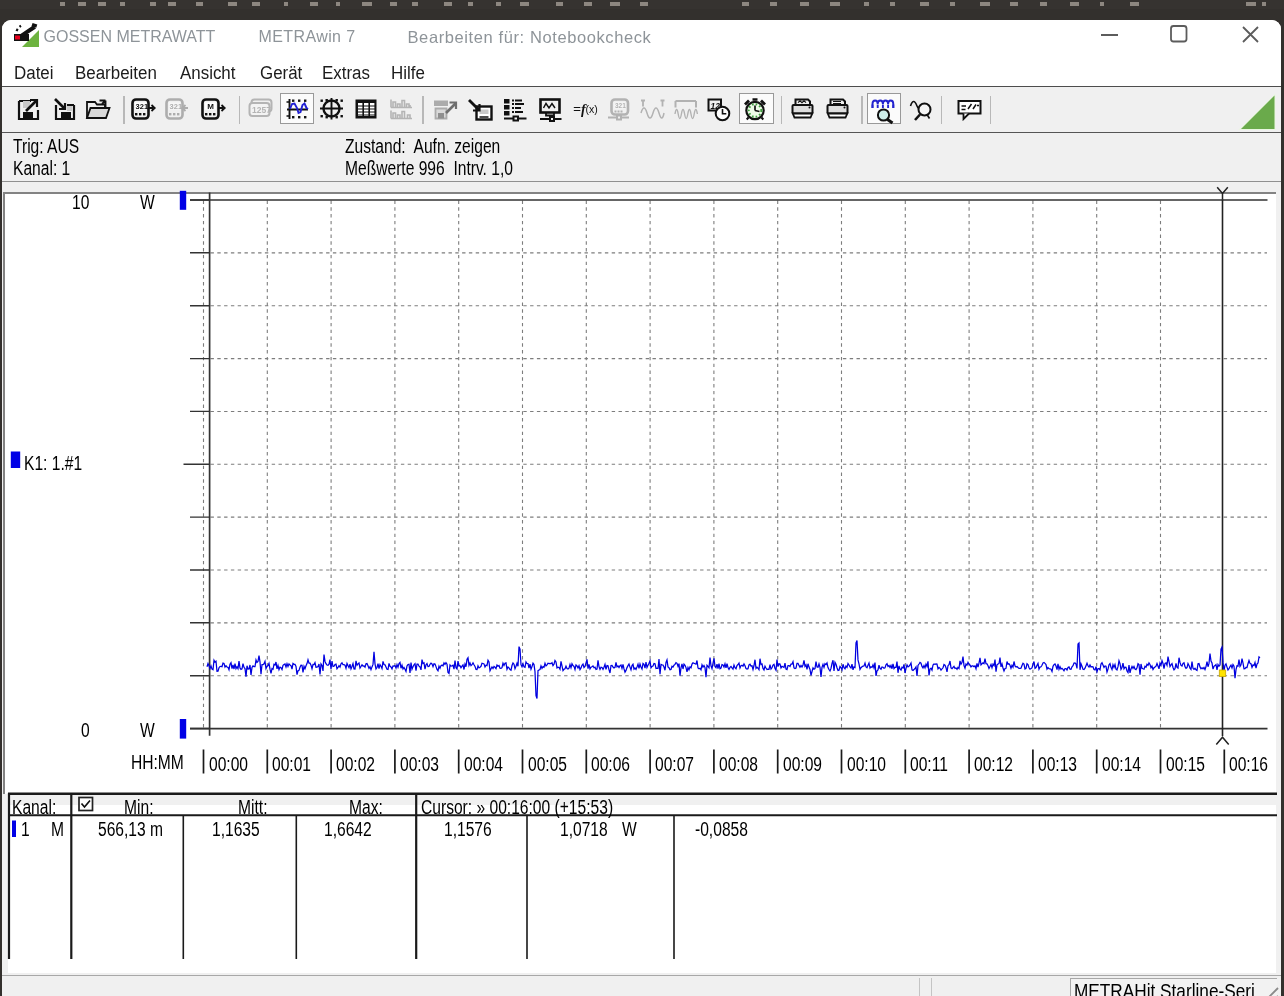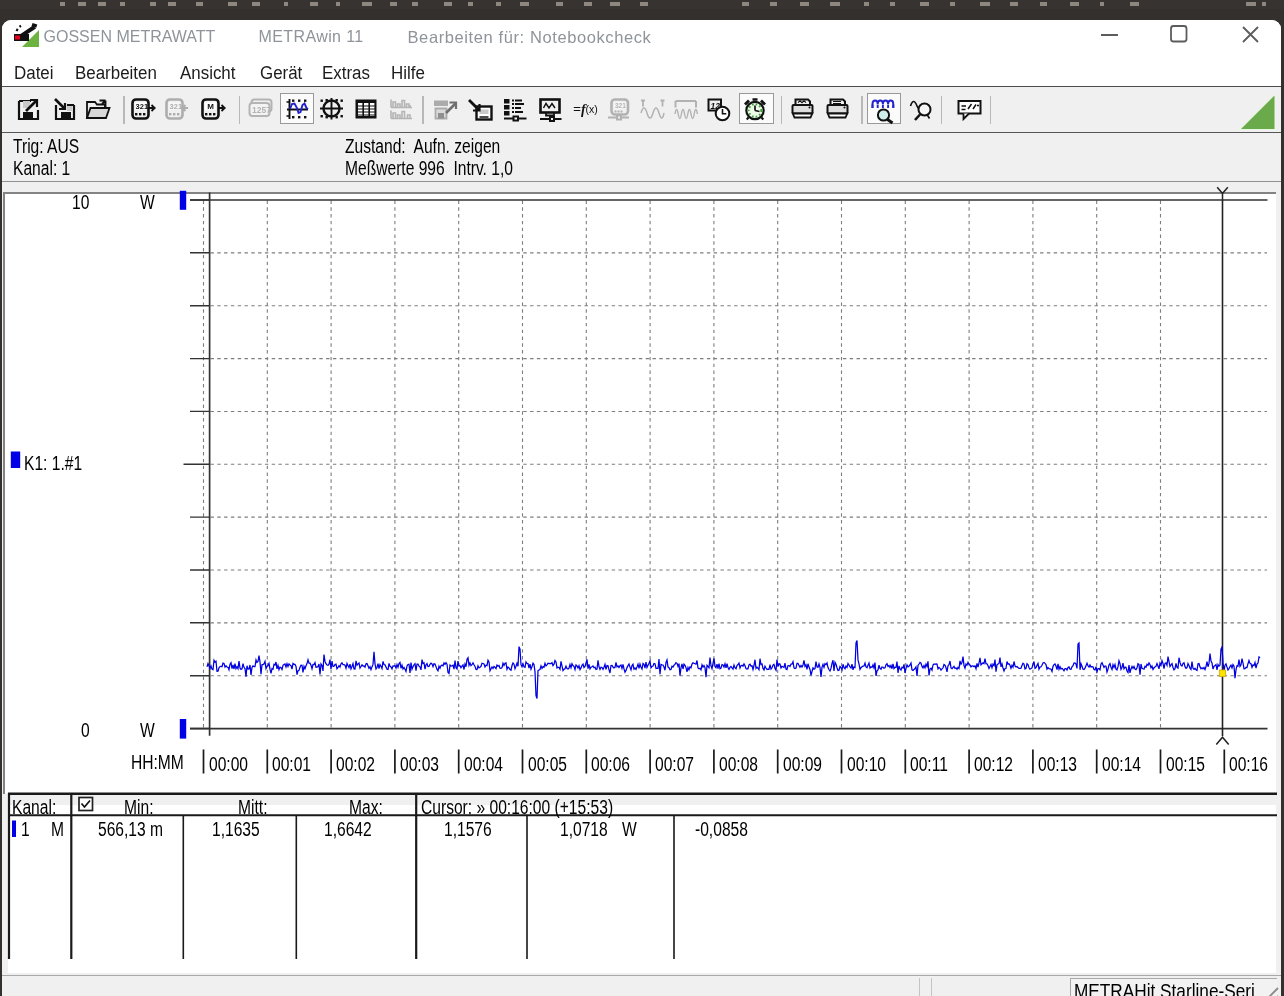--- a/index.html
+++ b/index.html
@@ -59,21 +59,21 @@
 <svg class="abs" style="left:11.5px;top:2px" width="28" height="28" viewBox="0 0 28 28">
   <polygon points="9,25 26,25 26,8" fill="#6db33f"></polygon>
   <rect x="1" y="12" width="15" height="7" fill="#111"></rect>
   <rect x="2" y="13.5" width="5" height="4" fill="#e8001d"></rect>
   <polygon points="6,13 20,3.5 23,6.5 10,15" fill="#111"></polygon>
   <rect x="20,0" y="0" width="0" height="0" fill="none"></rect>
   <path d="M3.5 9 A 11 11 0 0 1 8 3.8" stroke="#111" stroke-width="2.2" fill="none" stroke-dasharray="2.5 2.6"></path>
   <rect x="19" y="1.5" width="5" height="3.5" fill="#111" transform="rotate(18 21 3)"></rect>
 </svg>
 <div class="abs gray" style="left:42px;top:8.3px;font-size:16px;letter-spacing:0px">GOSSEN METRAWATT</div>
-<div class="abs gray" style="left:257px;top:8.3px;font-size:16px;letter-spacing:0.4px">METRAwin 11</div>
+<div class="abs gray" style="left:257px;top:8.3px;font-size:16px;letter-spacing:0.4px">METRAwin 7</div>
 <div class="abs gray" style="left:406px;top:8px;font-size:16.5px;letter-spacing:0.6px">Bearbeiten für: Notebookcheck</div>
 <svg class="abs" style="left:1090px;top:0px" width="180" height="28" viewBox="0 0 180 28">
   <line x1="9" y1="15" x2="26" y2="15" stroke="#5c5c5c" stroke-width="1.8"></line>
   <rect x="79" y="6" width="15.5" height="15.5" rx="2.5" fill="none" stroke="#5c5c5c" stroke-width="1.8"></rect>
   <path d="M151 7 L166 22 M166 7 L151 22" stroke="#5c5c5c" stroke-width="1.8"></path>
 </svg>
 
 <div class="abs" style="left:0;top:37px;width:100%;height:29px;background:#fff"></div>
 <div class="abs" style="left:0;top:65.5px;width:100%;height:1.3px;background:#4d4d4d"></div>
 <div class="abs mnu" style="left:12.5px;top:44.4px">Datei</div>

